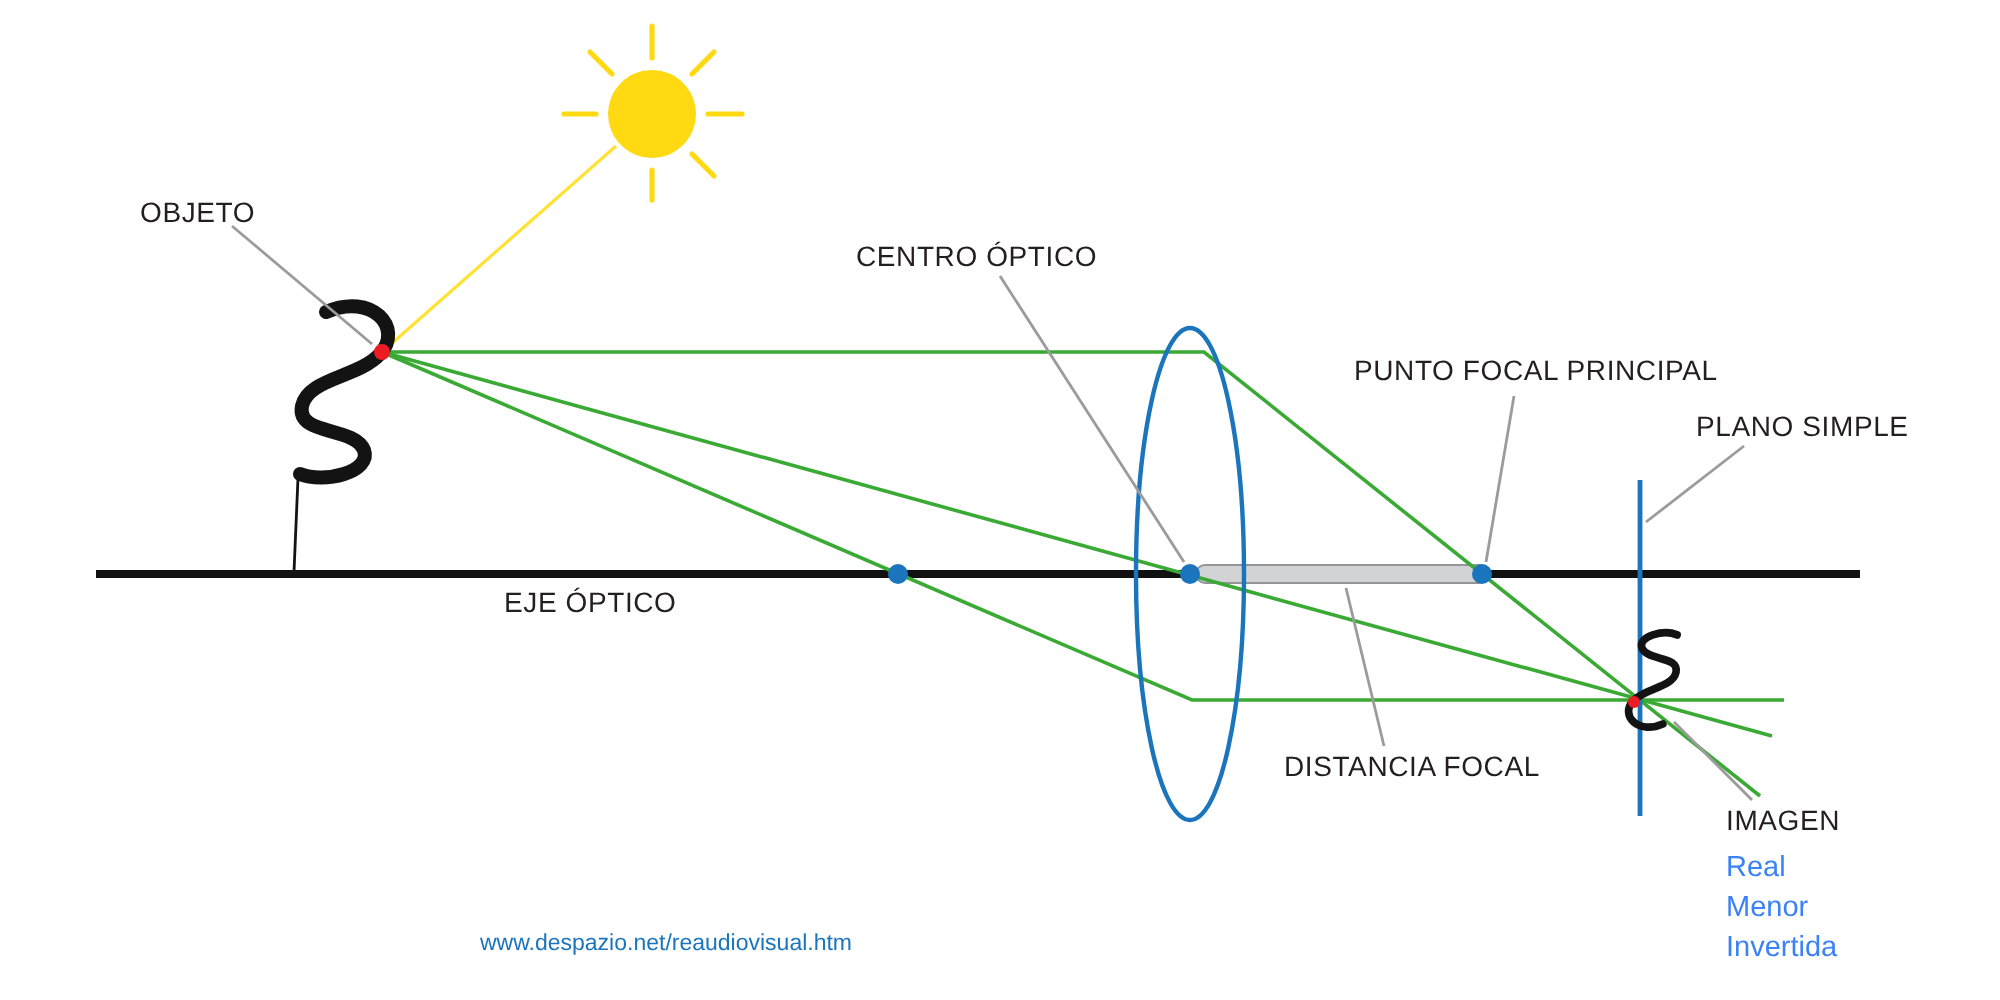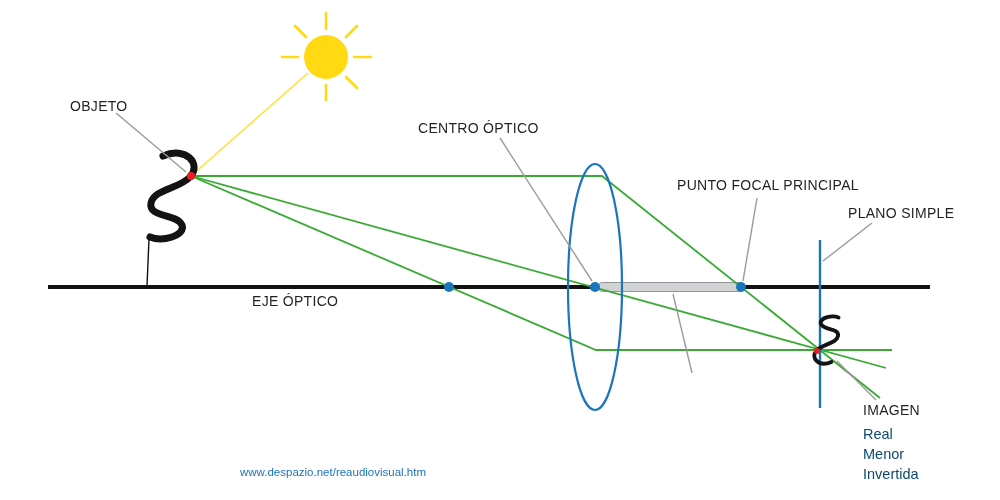--- a/index.html
+++ b/index.html
@@ -1,21 +1,21 @@
 <!DOCTYPE html>
 <html><head>
 <meta charset="utf-8">
 <style>
   * { margin:0; padding:0; box-sizing:border-box; }
   html,body { background:#ffffff; }
   body { font-family:"Liberation Sans", sans-serif; color:#231f20; }
   .stage { position:relative; width:1000px; height:500px; background:#ffffff; overflow:hidden; }
   .stage svg { position:absolute; left:0; top:0; }
   .lbl { position:absolute; font-size:14px; letter-spacing:0.3px; color:#231f20; white-space:nowrap; }
-  .imagen-attr { position:absolute; font-size:14.5px; color:#0c4a6e; white-space:nowrap; }
+  .imagen-attr { position:absolute; font-size:14.5px; color:#3b82f6; white-space:nowrap; }
   .caption { position:absolute; left:240px; top:438px; width:600px; text-align:center;
              font-size:14px; letter-spacing:0.2px; color:#231f20; }
   .caption .hl { color:#1b75bc; font-weight:bold; }
   .url { position:absolute; left:240px; top:466px; width:600px; 
          font-size:11.5px; color:#1b75bc; cursor:pointer; }
 </style>
 </head>
 <body>
 
 <div class="stage">
@@ -69,24 +69,25 @@
       <line x1="116" y1="113" x2="186" y2="172"></line>
       <line x1="500" y1="138" x2="592" y2="281"></line>
       <line x1="757" y1="198" x2="743" y2="281"></line>
       <line x1="872" y1="223" x2="823" y2="261"></line>
       <line x1="692" y1="373" x2="673" y2="294"></line>
       <line x1="876" y1="400" x2="837" y2="361"></line>
     </g>
   </svg>
 
   <div class="lbl" style="left:70px;  top:98px;">OBJETO</div>
-  <div class="lbl" style="left:418px; top:120px;">CENTRO ÓPTICO</div>
+  <div class="lbl" style="left:428px; top:120px;">CENTRO ÓPTICO</div>
   <div class="lbl" style="left:677px; top:177px;">PUNTO FOCAL PRINCIPAL</div>
   <div class="lbl" style="left:848px; top:205px;">PLANO SIMPLE</div>
   <div class="lbl" style="left:252px; top:293px;">EJE ÓPTICO</div>
+  <div class="lbl" style="left:642px; top:375px;">DISTANCIA FOCAL</div>
 
   <div class="lbl" style="left:863px; top:402px;">IMAGEN</div>
   <div class="imagen-attr" style="left:863px; top:426px;">Real</div>
   <div class="imagen-attr" style="left:863px; top:446px;">Menor</div>
   <div class="imagen-attr" style="left:863px; top:466px;">Invertida</div>
 
 
   <div class="url">www.despazio.net/reaudiovisual.htm</div>
 
 </div>

